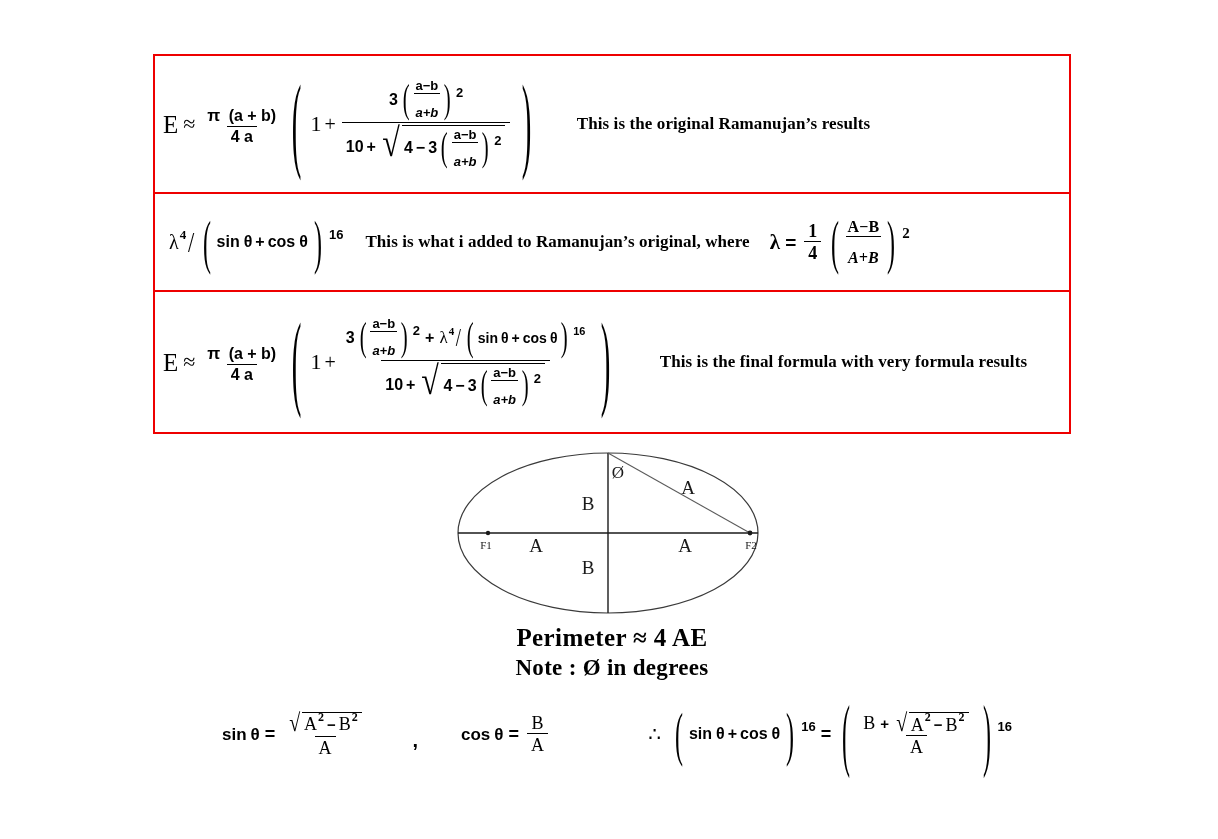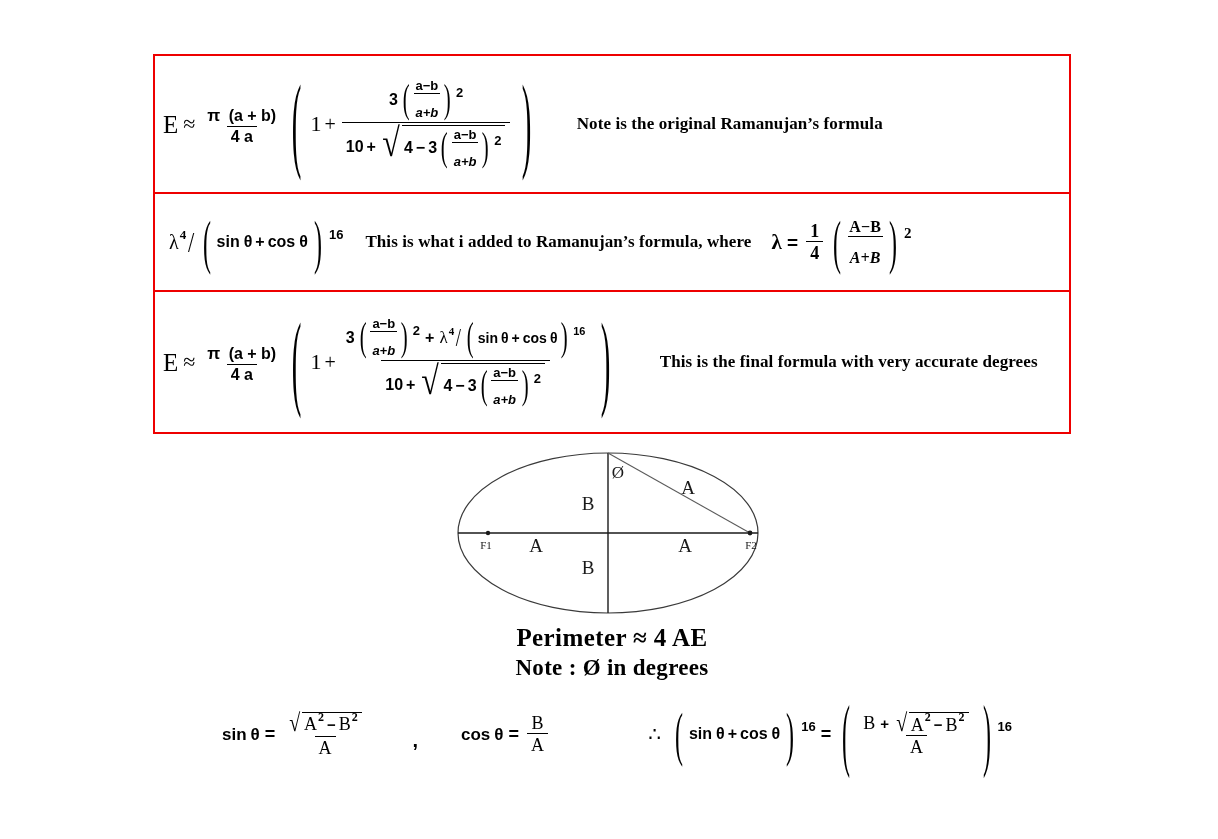--- a/index.html
+++ b/index.html
@@ -283,41 +283,41 @@
                   <span class="sup">2</span>
                 </span>
               </span>
             </span>
           </span>
         </span>
 
         <span class="paren paren-xl">)</span>
       </span>
     </div>
-    <div class="note-cell" style="padding-left:36px">Note is the original Ramanujan’s formula</div>
+    <div class="note-cell" style="padding-left:36px">This is the original Ramanujan’s results</div>
   </div>
 
   <div class="formula-row" id="row-2">
     <div class="formula-cell" style="padding-left:14px">
       <span class="math">
         <span class="lam">λ</span>
         <span class="sup-serif">4</span>
         <span class="slash">/</span>
         <span class="paren paren-lg">(</span>
         <span class="mbold theta" style="font-size:16px">sin</span>
         <span class="mbold theta" style="font-size:16px;margin-left:4px">θ</span>
         <span class="op-tight mbold" style="font-size:16px">+</span>
         <span class="mbold theta" style="font-size:16px">cos</span>
         <span class="mbold theta" style="font-size:16px;margin-left:4px">θ</span>
         <span class="paren paren-lg">)</span>
         <span class="sup">16</span>
       </span>
     </div>
     <div class="note-cell" style="padding-left:22px;display:flex;align-items:center;">
-      <span>This is what i added to Ramanujan’s formula, where</span>
+      <span>This is what i added to Ramanujan’s original, where</span>
       <span class="math" style="margin-left:20px">
         <span class="lam" style="font-size:21px">λ</span>
         <span class="op mbold" style="font-size:19px">=</span>
         <span class="frac">
           <span class="num vname" style="font-size:18px;font-weight:bold">1</span>
           <span class="den vname" style="font-size:18px;font-weight:bold">4</span>
         </span>
         <span class="paren paren-lg" style="margin-left:6px">(</span>
         <span class="sfrac" style="font-family:'Liberation Serif',serif;font-size:16px">
           <span class="num">A−B</span>
@@ -394,21 +394,21 @@
                   <span class="sup">2</span>
                 </span>
               </span>
             </span>
           </span>
         </span>
 
         <span class="paren paren-xl">)</span>
       </span>
     </div>
-    <div class="note-cell" style="padding-left:40px">This is the final formula with very accurate degrees</div>
+    <div class="note-cell" style="padding-left:40px">This is the final formula with very formula results</div>
   </div>
 
 </div>
 
 <div id="ellipse-figure">
   <svg width="340" height="196" viewBox="0 0 340 196">
     <ellipse cx="168" cy="101" rx="150" ry="80" fill="none" stroke="#3a3a3a" stroke-width="1.2"></ellipse>
     <line x1="18" y1="101" x2="318" y2="101" stroke="#1a1a1a" stroke-width="1.4"></line>
     <line x1="168" y1="21" x2="168" y2="181" stroke="#1a1a1a" stroke-width="1.4"></line>
     <line x1="168" y1="21" x2="310" y2="101" stroke="#5a5a5a" stroke-width="1.1"></line>

